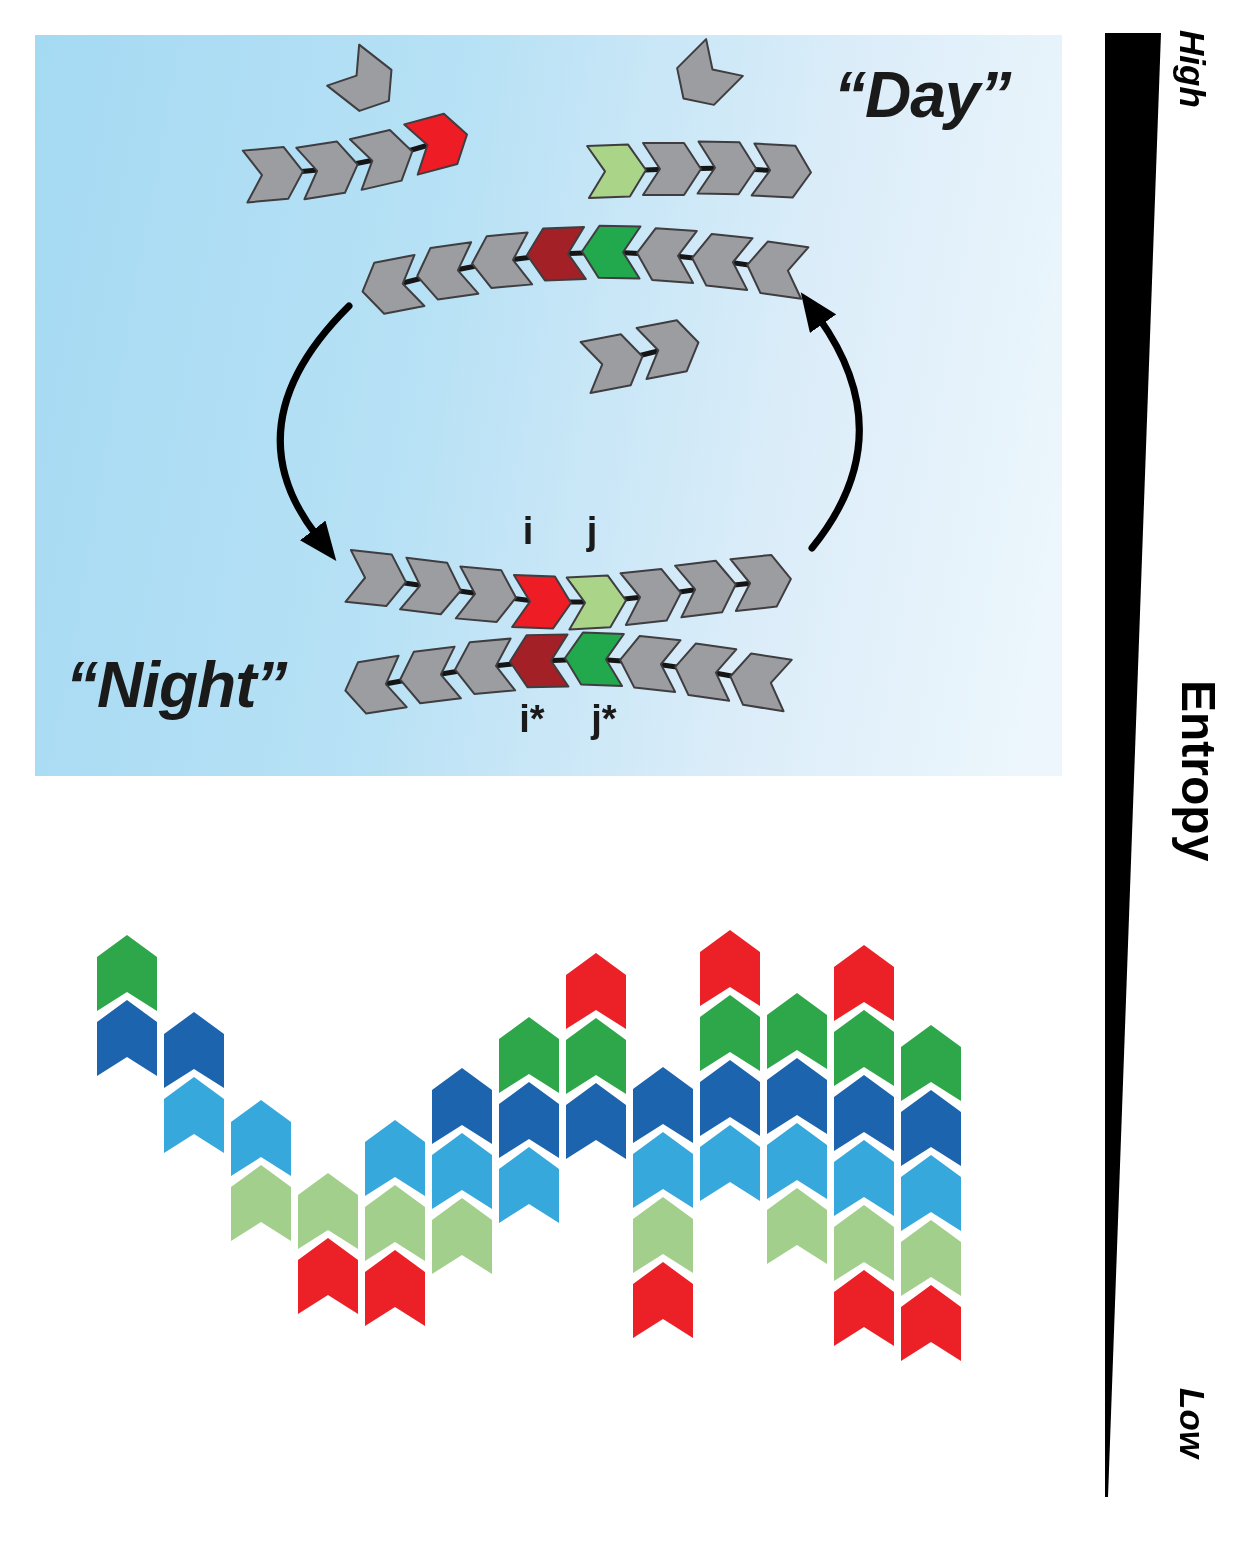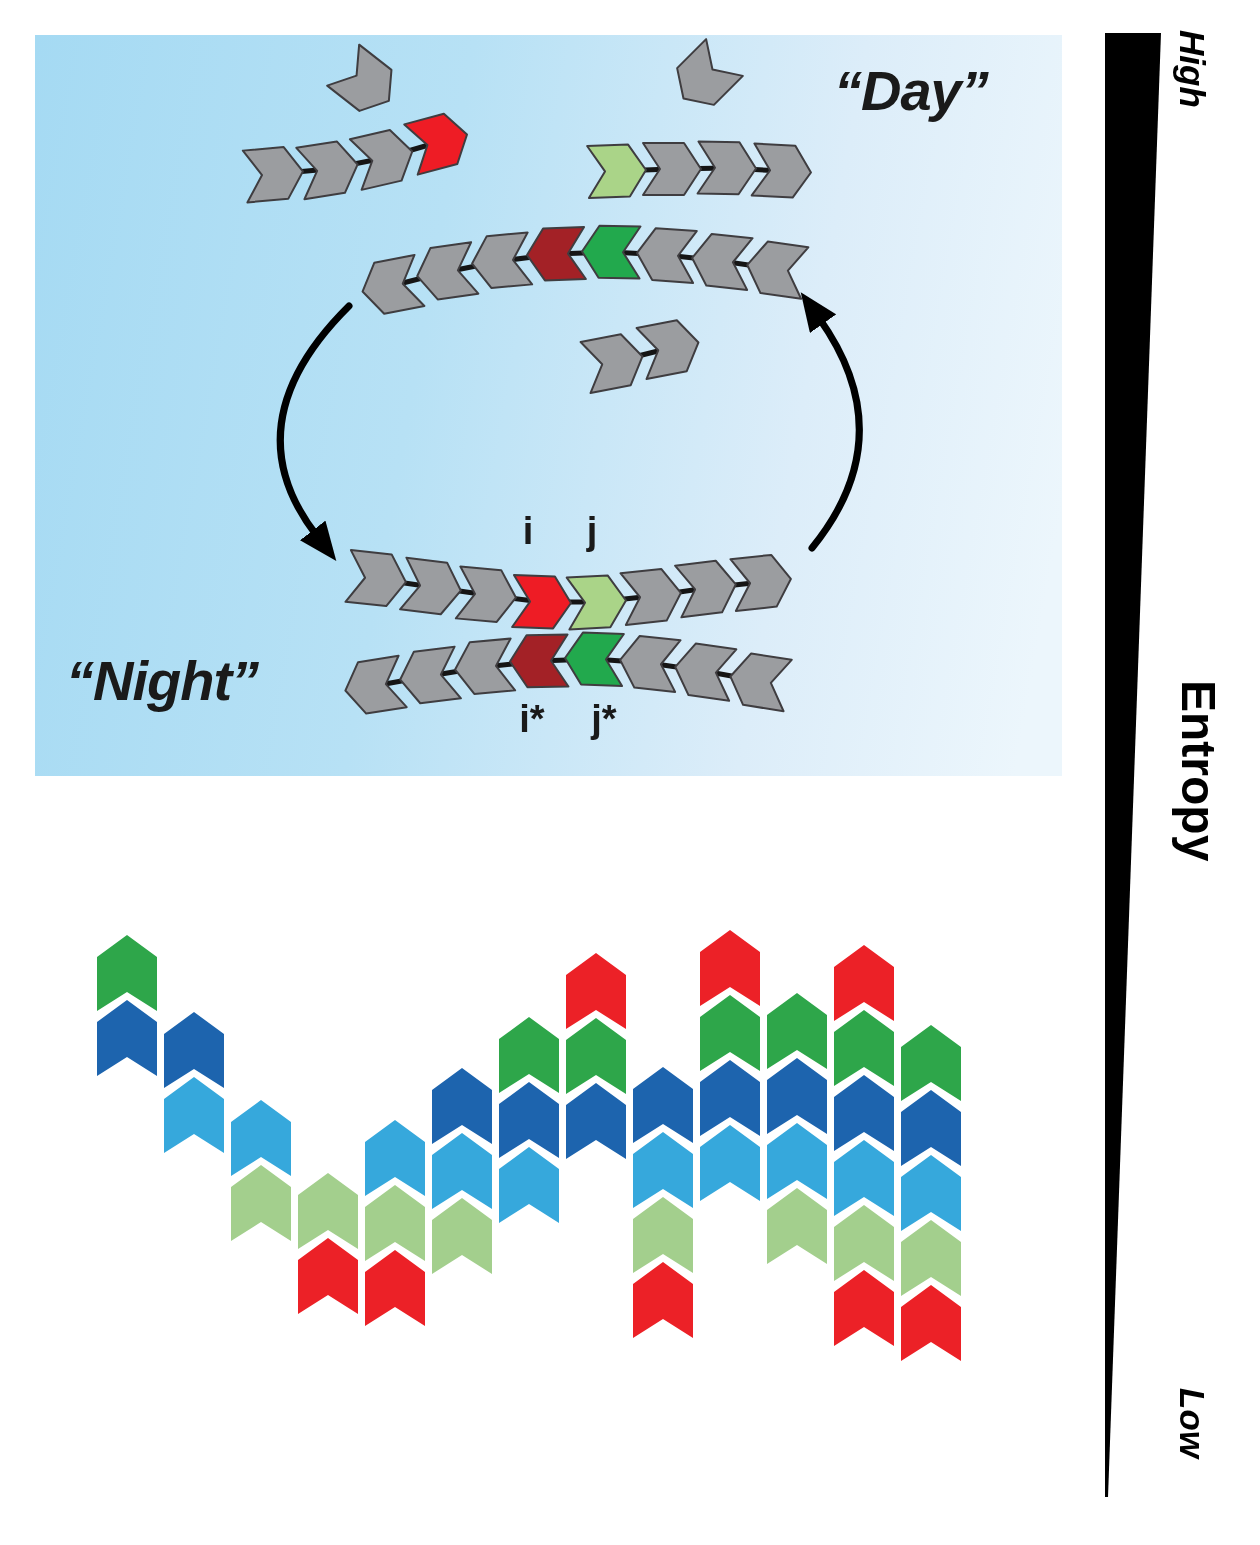--- a/index.html
+++ b/index.html
@@ -1,21 +1,21 @@
 <!DOCTYPE html>
 <html><head>
 <meta charset="utf-8">
 <style>
   html,body{margin:0;padding:0;background:#ffffff;}
   .stage{position:relative;width:1260px;height:1545px;background:#ffffff;overflow:hidden;
          font-family:"Liberation Sans", sans-serif;}
   .panel{position:absolute;left:35px;top:35px;width:1027px;height:741px;
          background:linear-gradient(100deg,#a5daf3 0%,#b7e1f5 38%,#dcedf9 72%,#ecf6fc 96%);}
   .art{position:absolute;left:0;top:0;width:1260px;height:1545px;}
-  .big-label{position:absolute;font-weight:bold;font-style:italic;font-size:56px;color:#1a1a1a;
+  .big-label{position:absolute;font-weight:bold;font-style:italic;font-size:64px;color:#1a1a1a;
              letter-spacing:-1px;white-space:nowrap;}
   #day{left:834px;top:58px;}
   #night{left:66px;top:648px;}
   .mono-label{position:absolute;font-weight:bold;font-size:38px;color:#1a1a1a;text-align:center;}
   #li{left:508px;top:510px;width:40px;}
   #lj{left:572px;top:510px;width:40px;}
   #listar{left:504px;top:698px;width:56px;}
   #ljstar{left:576px;top:698px;width:56px;}
   .vlabel{position:absolute;transform:rotate(90deg);transform-origin:left top;
           font-weight:bold;color:#000;white-space:nowrap;}

